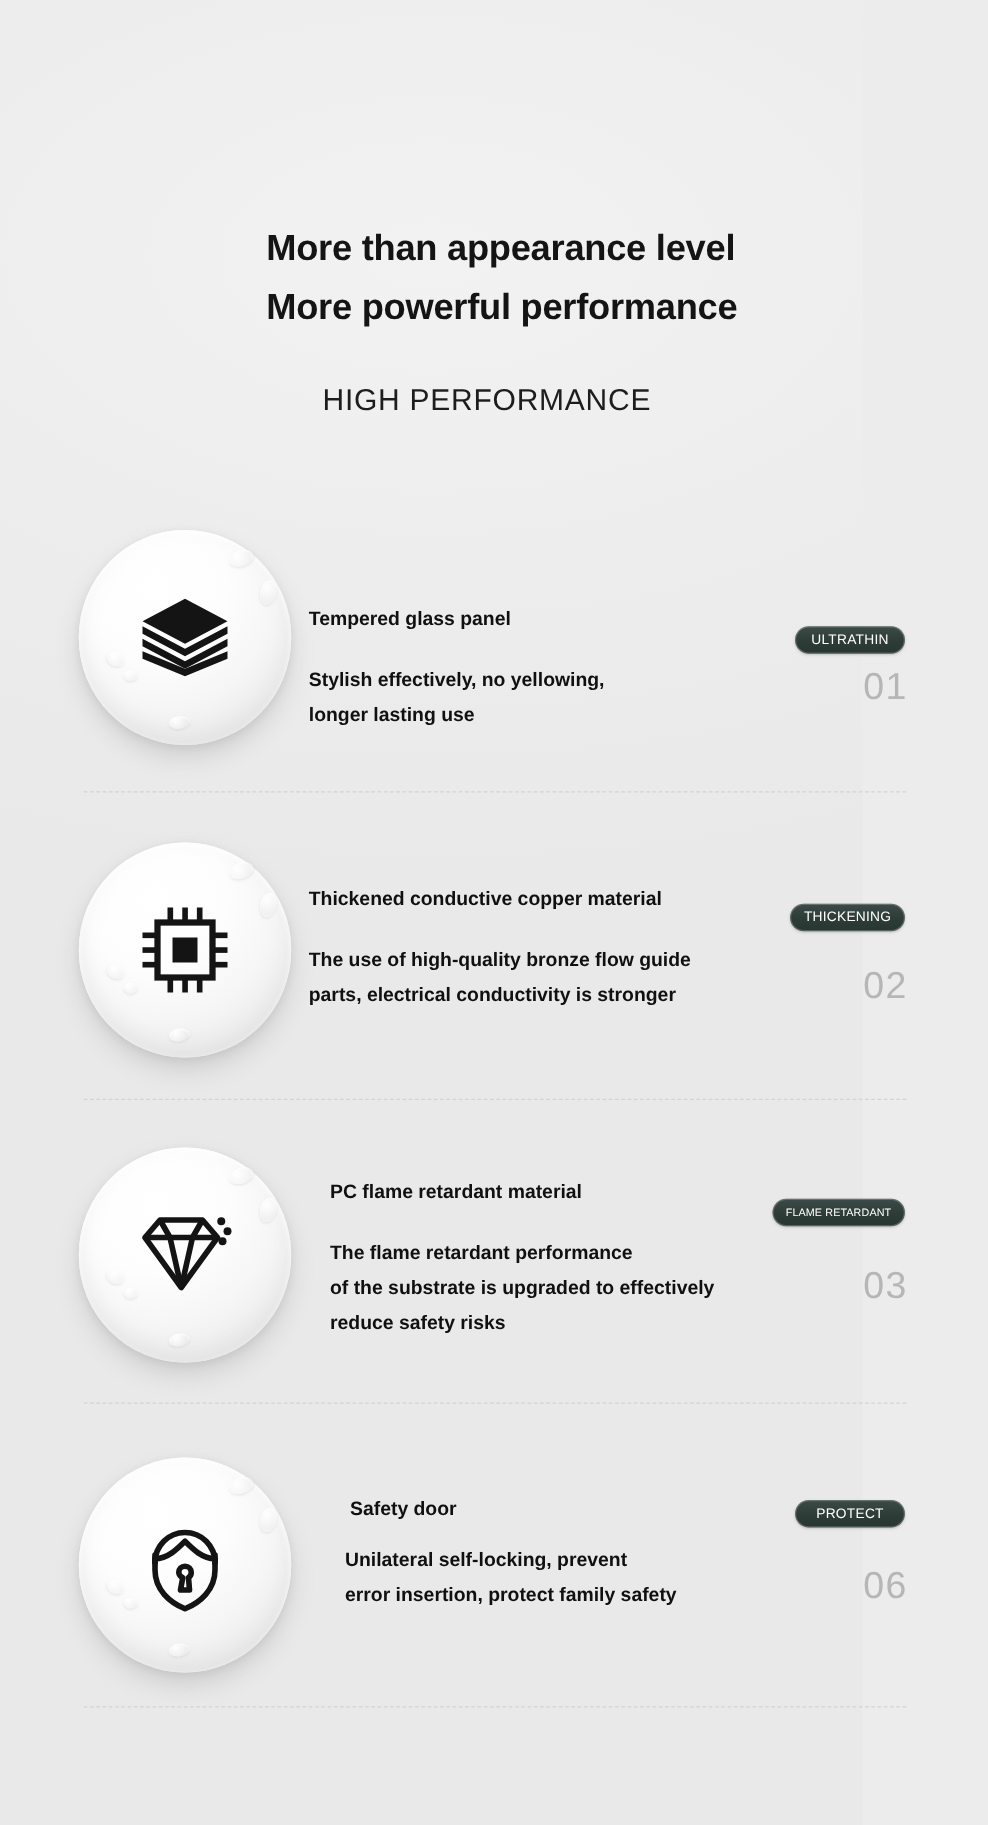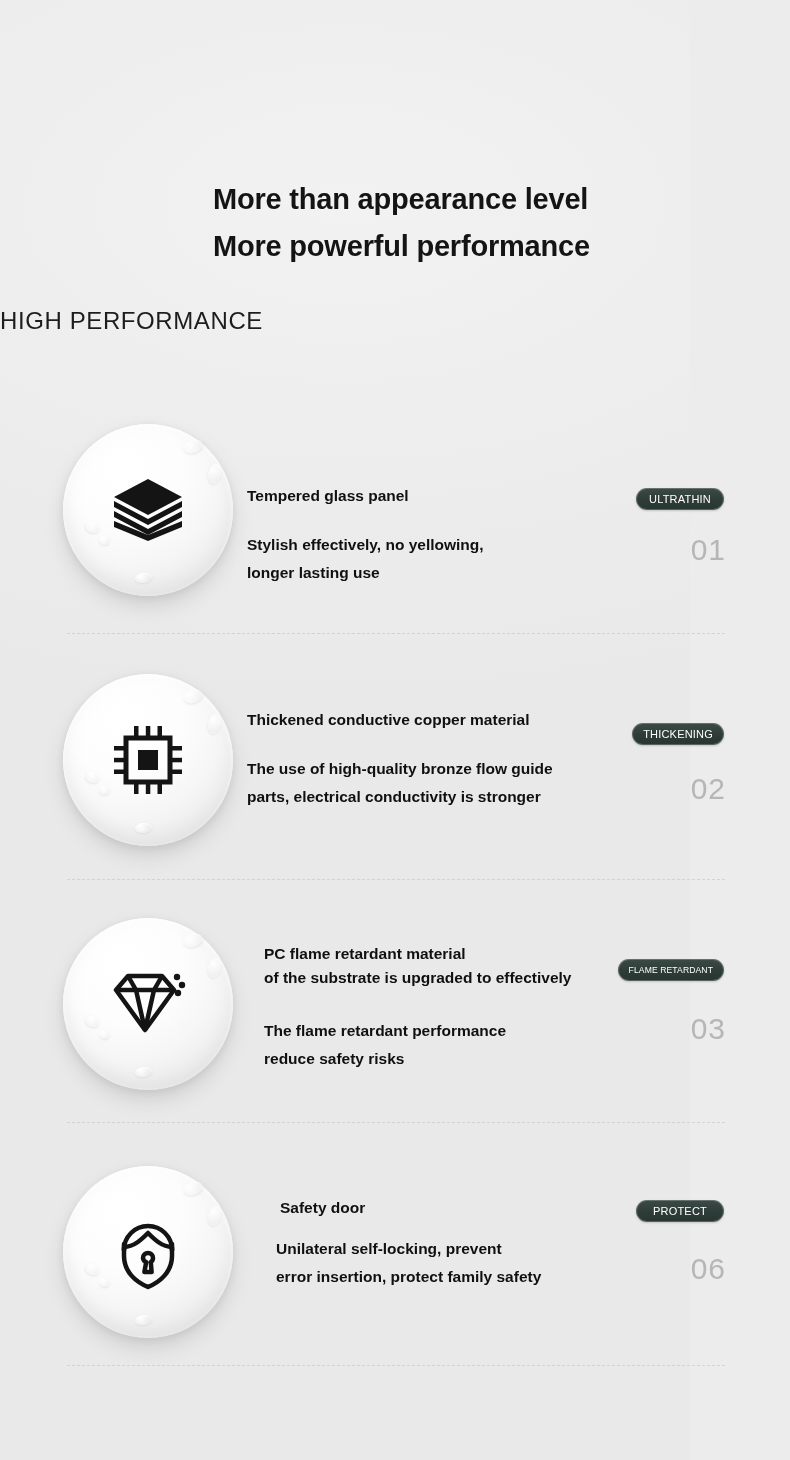--- a/index.html
+++ b/index.html
@@ -40,20 +40,21 @@
     font-size: 29px;
     font-weight: bold;
     line-height: 47px;
     letter-spacing: -0.2px;
     color: #141414;
     white-space: nowrap;
   }
 
   .subhead {
     margin-top: 37px;
+    padding-left: 258px;
     font-size: 24px;
     font-weight: normal;
     letter-spacing: 0.6px;
     color: #1d1d1d;
     white-space: nowrap;
   }
 
   
   .rows {
     position: absolute;
@@ -205,21 +206,21 @@
           </svg>
         </div>
       </div>
 
       <div class="texts" style="left:247px; top:68px;">
         <div class="f-title">Tempered glass panel</div>
         <div class="f-desc" style="margin-top:25px;">Stylish effectively, no yellowing,</div>
         <div class="f-desc">longer lasting use</div>
       </div>
 
-      <div class="badge" style="top:70px;">
+      <div class="badge" style="top:83px;">
         <span>ULTRATHIN</span>
       </div>
       <div class="num" style="top:117px;">01</div>
 
       <div class="divider" style="top:215px;"></div>
     </div>
 
     <div class="row">
       <div class="disc-wrap" style="top:10px;">
         <div class="disc"></div>
@@ -284,22 +285,22 @@
               <circle cx="69" cy="9" r="3.2"></circle>
               <circle cx="74" cy="17" r="3.2"></circle>
               <circle cx="70" cy="25" r="3.2"></circle>
             </g>
           </svg>
         </div>
       </div>
 
       <div class="texts" style="left:264px; top:34px;">
         <div class="f-title">PC flame retardant material</div>
+        <div class="f-desc" style="margin-top:25px;">The flame retardant performance</div>
         <div class="f-desc">of the substrate is upgraded to effectively</div>
-        <div class="f-desc" style="margin-top:25px;">The flame retardant performance</div>
         <div class="f-desc">reduce safety risks</div>
       </div>
 
       <div class="badge tiny" style="top:49px;">
         <span>FLAME RETARDANT</span>
       </div>
       <div class="num" style="top:104px;">03</div>
 
       <div class="divider" style="top:212px;"></div>
     </div>

